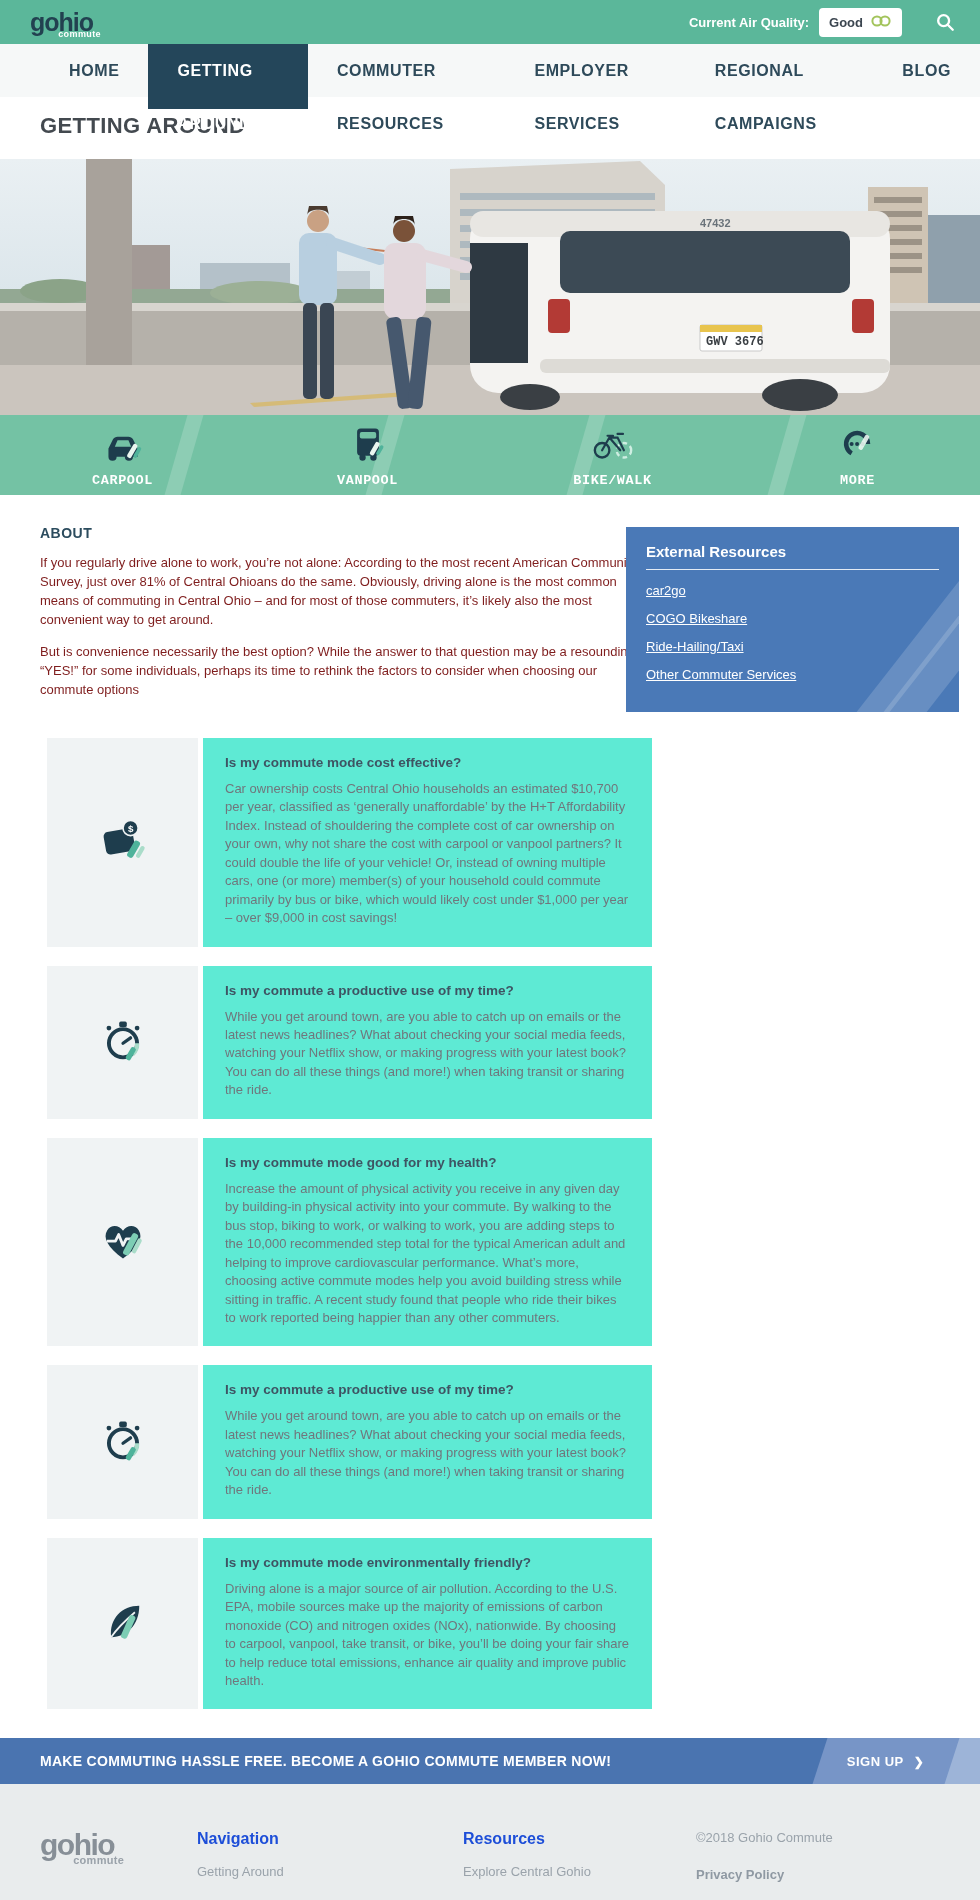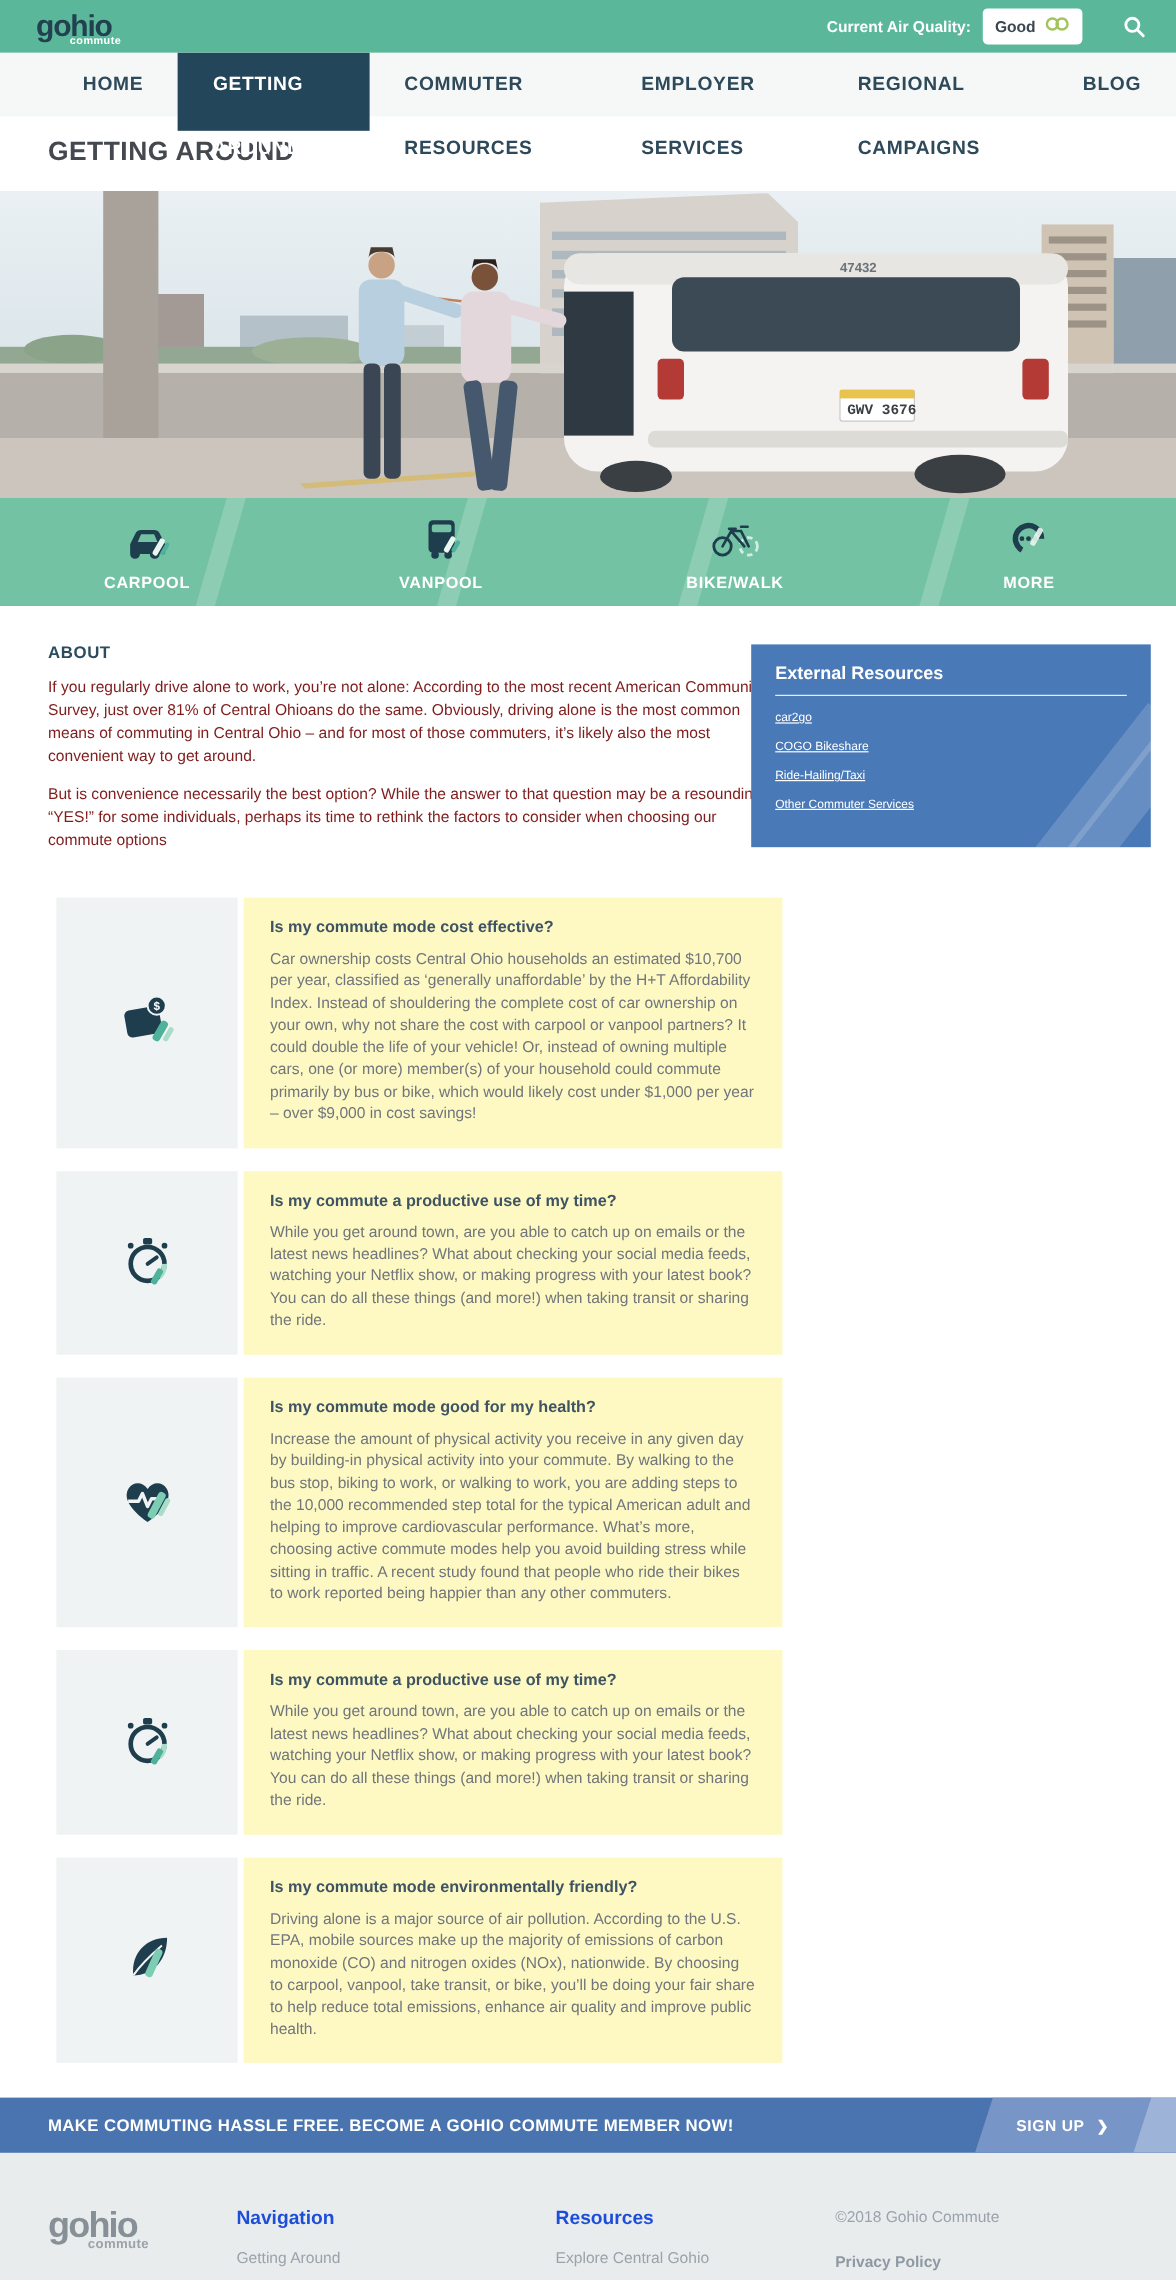--- a/index.html
+++ b/index.html
@@ -25,42 +25,42 @@
 
   
   .title-row { padding: 16px 40px 20px; background:#fff; }
   .page-title { font-size: 22px; font-weight: 800; color: #43494f; letter-spacing: .4px; }
 
   
   .hero { height: 256px; overflow: hidden; line-height: 0; }
   .hero svg { display: block; }
 
   
-  .mode-band { height: 90px; background: #74c2a4; display: flex; position: relative; overflow: hidden; }
+  .mode-band { height: 80px; background: #74c2a4; display: flex; position: relative; overflow: hidden; font-family: Liberation Mono, monospace; }
   .band-stripe { position: absolute; top: -12px; bottom: -12px; width: 16px; background: rgba(255,255,255,.18); transform: skewX(-16deg); }
   .mode-item { flex: 1; display: flex; flex-direction: column; align-items: center; justify-content: center; gap: 5px; z-index: 1; cursor: pointer; }
   .mode-label { color: #ffffff; font-weight: 700; font-size: 13.5px; letter-spacing: .6px; }
 
   
   .content { position: relative; padding: 30px 0 10px; background:#fff; }
   .about { margin-left: 40px; width: 602px; }
   .about-heading { font-size: 14px; font-weight: 800; color: #2c4c5e; letter-spacing: .5px; margin-bottom: 13px; }
   .about p { font-size: 13px; color: #7f1d1d; line-height: 1.45; margin-bottom: 14px; }
 
   .sidebar { position: absolute; top: 32px; left: 626px; width: 333px; background: #4a79b7; padding: 16px 20px 30px; overflow: hidden; }
   .sidebar-title { color: #ffffff; font-size: 15px; font-weight: 800; padding-bottom: 9px; border-bottom: 1px solid rgba(255,255,255,.85); margin-bottom: 6px; position: relative; z-index: 1; }
-  .sidebar a { display: block; color: #ffffff; font-size: 10px; text-decoration: underline; margin-top: 13px; position: relative; z-index: 1; cursor: pointer; }
+  .sidebar a { display: block; color: #ffffff; font-size: 13px; text-decoration: underline; margin-top: 13px; position: relative; z-index: 1; cursor: pointer; }
   .sb-stripe { position: absolute; width: 26px; top: 40px; bottom: -30px; background: rgba(255,255,255,.16); transform: rotate(38deg); }
   .sb-stripe.s1 { right: 28px; } .sb-stripe.s2 { right: -8px; width: 34px; }
 
   
   .cards { margin: 38px 0 0 47px; width: 605px; }
   .card { display: flex; margin-bottom: 19px; }
   .card-iconpane { width: 151px; background: #f0f3f4; display: flex; align-items: center; justify-content: center; margin-right: 5px; flex-shrink: 0; }
-  .card-body { flex: 1; background: #fef9c3; padding: 17px 22px 19px; }
+  .card-body { flex: 1; background: #5eead4; padding: 17px 22px 19px; }
   .card-title { font-size: 13.5px; font-weight: 700; color: #3e5463; margin-bottom: 10px; }
   .card-text { font-size: 13px; color: #70767c; line-height: 1.42; }
 
   
   .cta { height: 46px; background: #4a74b0; display: flex; align-items: center; position: relative; overflow: hidden; }
   .cta-text { margin-left: 40px; color: #ffffff; font-weight: 700; font-size: 14px; letter-spacing: .3px; }
   .cta-wedge { position: absolute; right: -20px; top: 0; height: 100%; width: 60px; background: #9db4d8; transform: skewX(-18deg); }
   .cta-button { position: absolute; right: 28px; top: 0; height: 100%; width: 132px; background: #7795c7; transform: skewX(-18deg); display: flex; align-items: center; justify-content: center; cursor: pointer; }
   .cta-button-inner { transform: skewX(18deg); color: #ffffff; font-weight: 700; font-size: 13px; letter-spacing: .5px; display: flex; align-items: center; gap: 10px; }
   .cta-chevron { font-size: 12px; }

